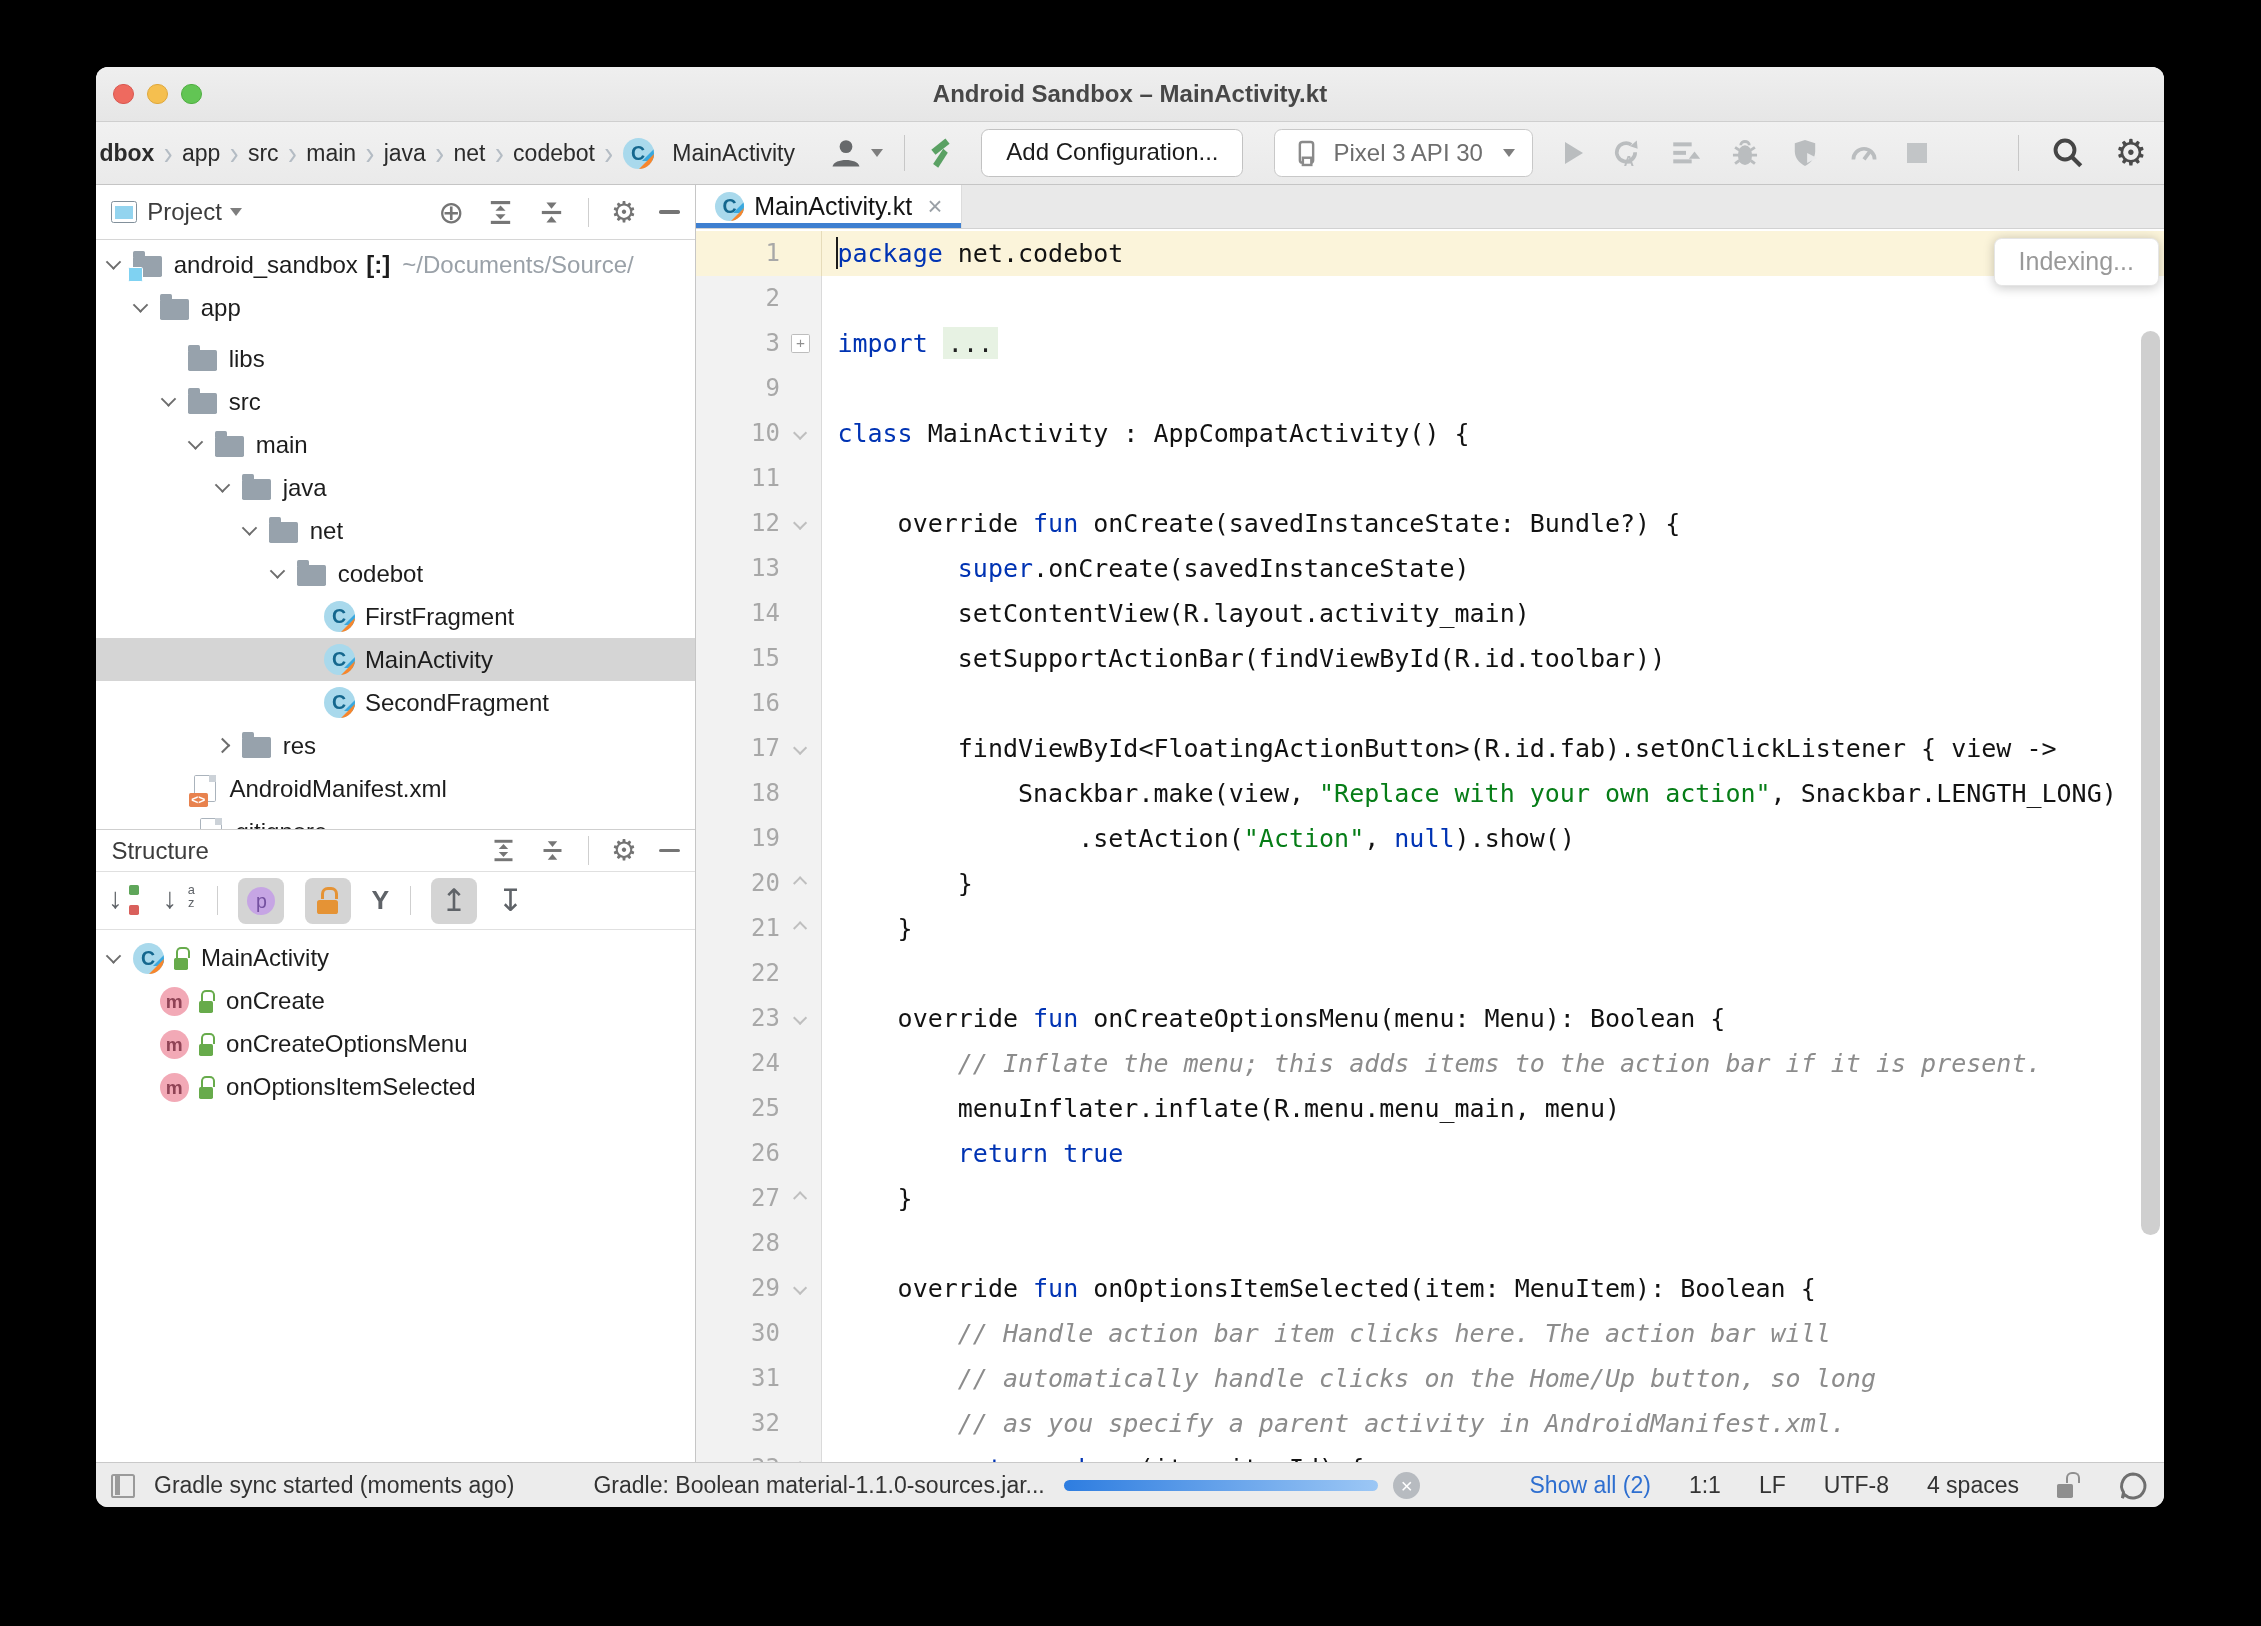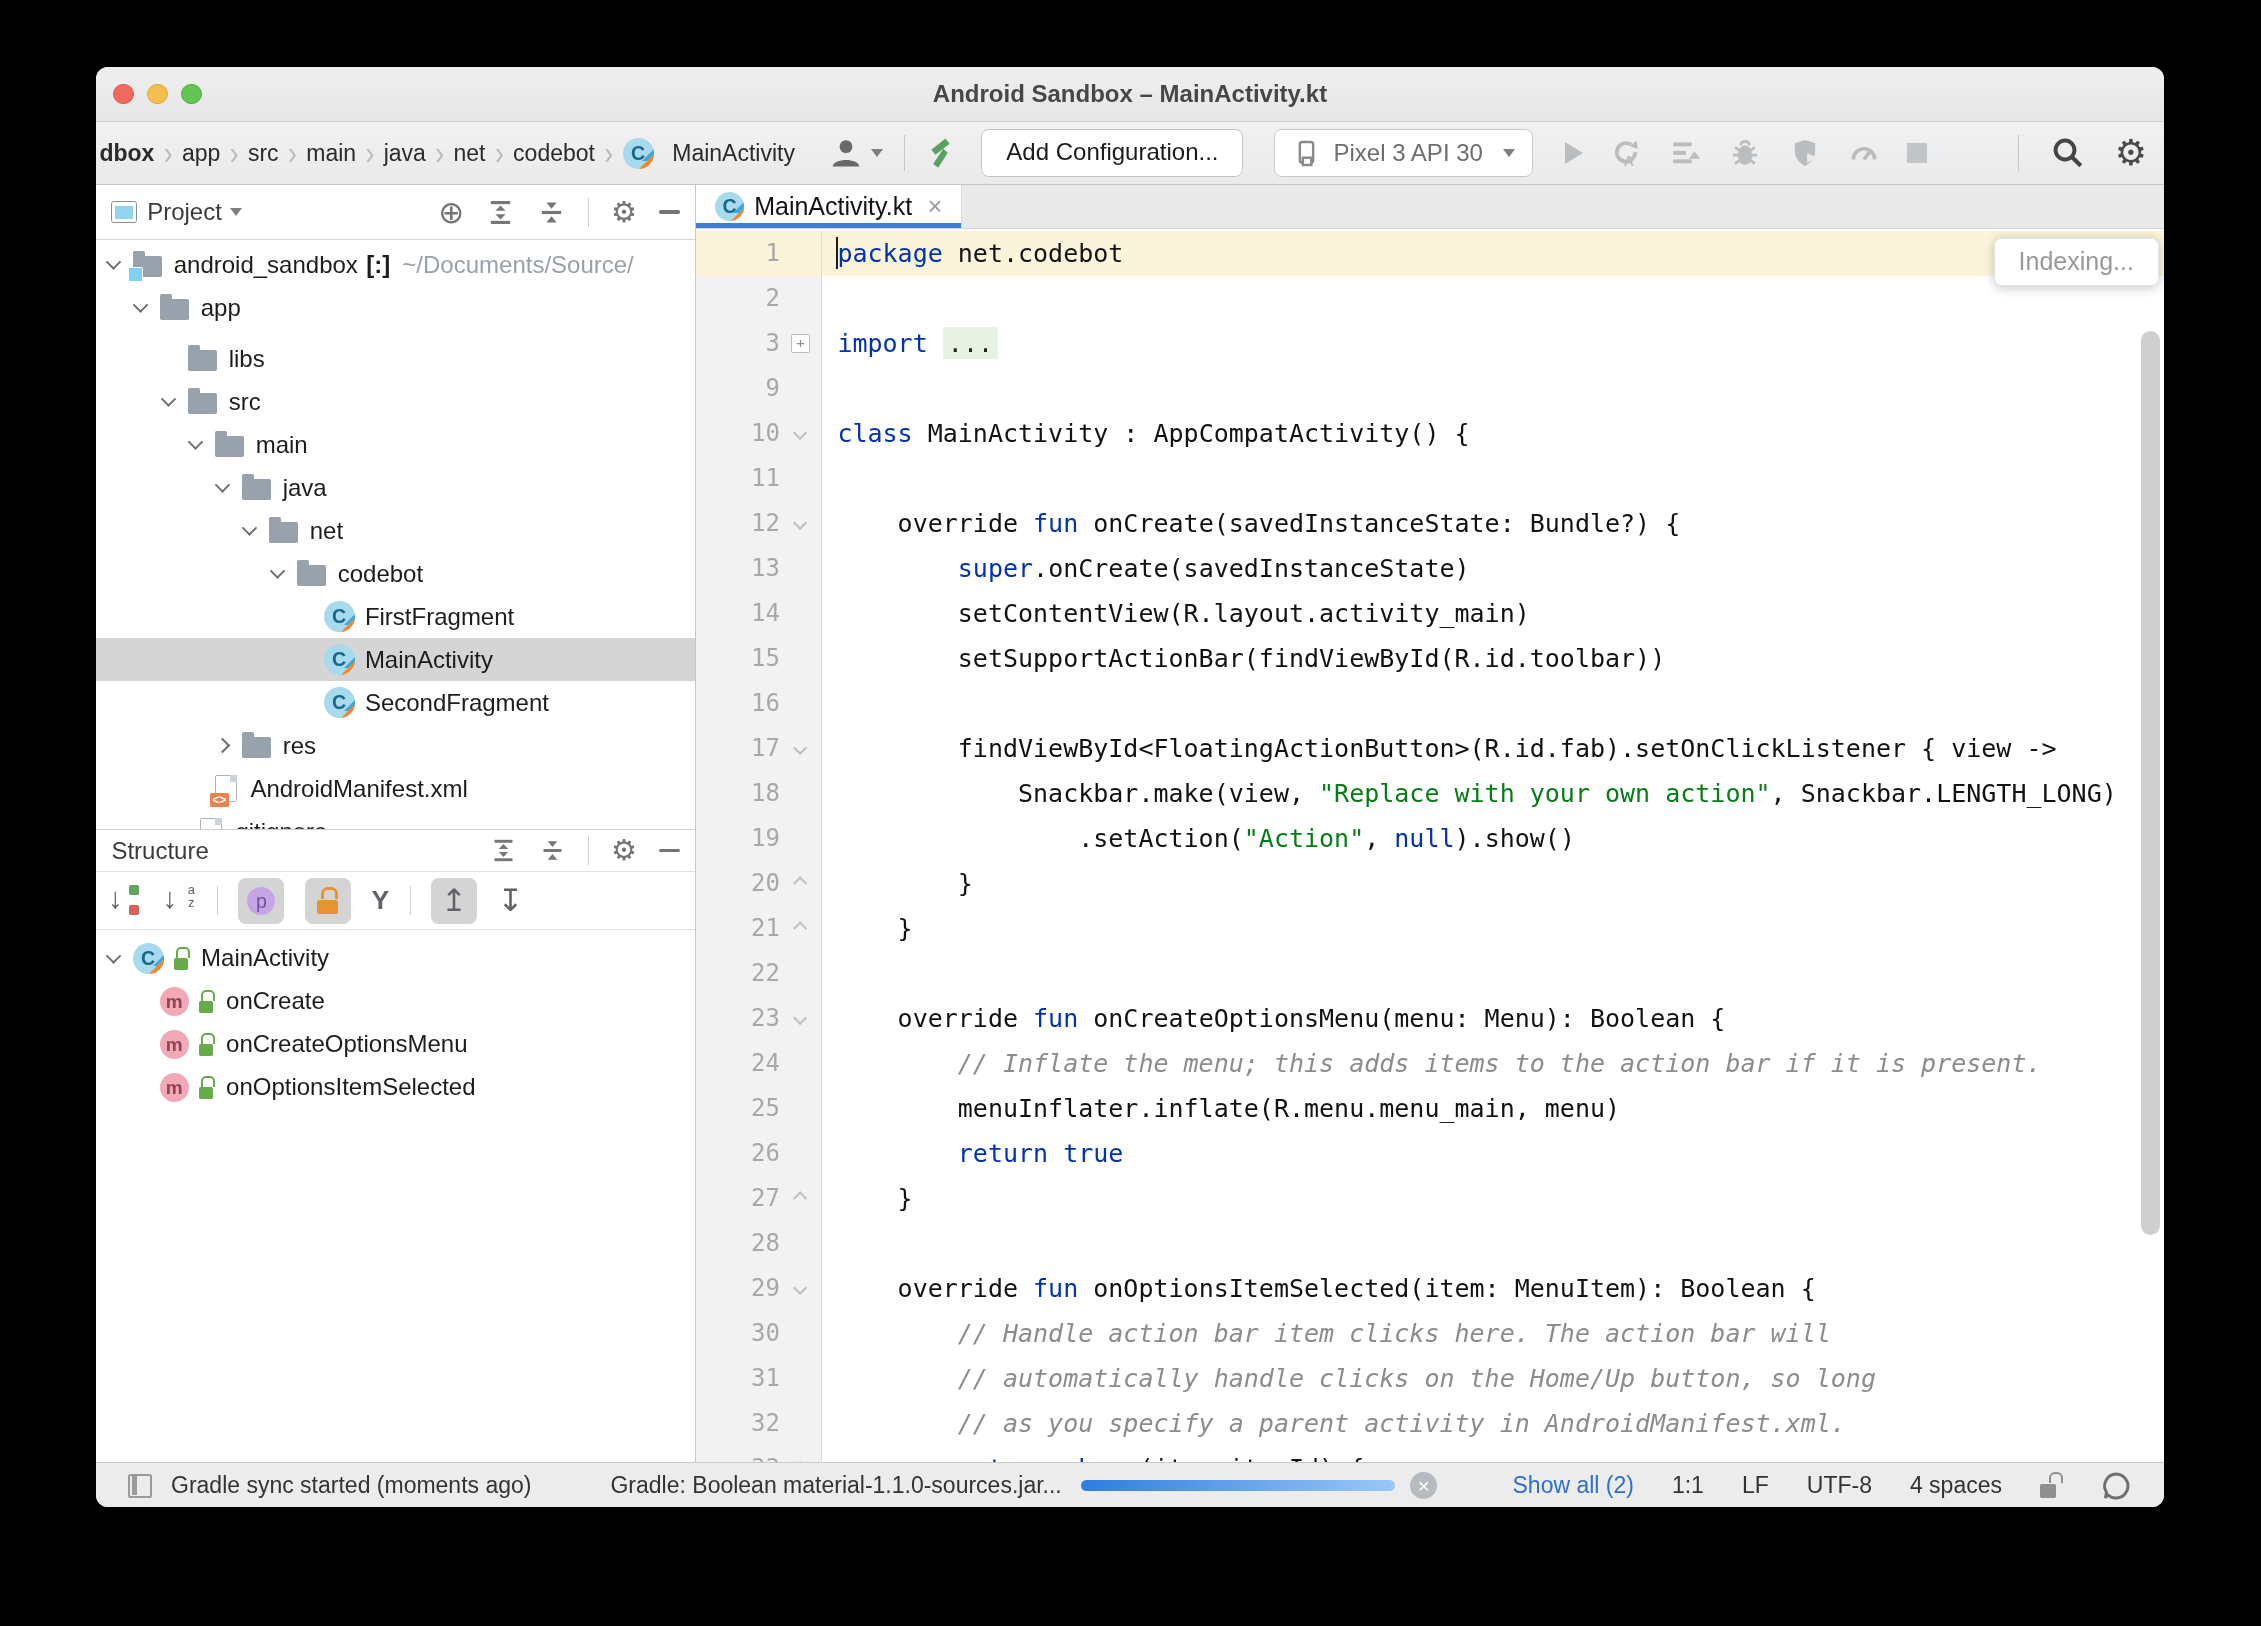--- a/index.html
+++ b/index.html
@@ -137,21 +137,21 @@
   .tk-c { color:#8c8c8c; font-style:italic; }
   .tk-p { color:#121212; }
   .tk-f { background:#e7f2e3; padding:1.7px 5.1px; color:#222; }
 
   .indexing-pill { position:absolute; top:8.5px; right:5.1px; padding:8.5px 24px; background:#fff; border:0.9px solid #e5e5e5;
                    border-radius:7.7px; box-shadow:0 1.7px 10.2px rgba(0,0,0,.22); font-size:25px; color:#999; }
   .scroll-thumb { position:absolute; right:4.3px; top:102px; width:19px; height:904px; background:rgba(130,130,130,.38); border-radius:9.4px; }
 
   
   .statusbar { height:46px; border-top:0.9px solid #c9c9c9; background:#ececec; display:flex; align-items:center;
-               padding:0 32px; font-size:23px; color:#333; }
+               padding:0 15px; font-size:23px; color:#333; }
   .tw-icon { position:relative; width:24px; height:24px; border:2.6px solid #9a9a9a; border-radius:2.6px; margin-right:19px; flex:none; }
   .tw-icon::before { content:""; position:absolute; left:1.7px; top:0.9px; bottom:0.9px; width:5.1px; background:#9a9a9a; }
   .sb-task { display:flex; align-items:center; margin-left:79px; }
   .progress { width:314px; height:11px; border-radius:6px; margin-left:19px;
               background:linear-gradient(90deg,#2e7de0,#9cc7f5); }
   .prog-close { width:27px; height:27px; border-radius:50%; background:#b7bbc0; color:#fff; font-size:20.5px;
                 line-height:27px; text-align:center; margin-left:15.4px; }
   .sb-right { margin-left:auto; display:flex; align-items:center; gap:38px; }
   .link-blue { color:#2e6fd0; }
   .unlock-icon { position:relative; width:22px; height:27px; }
@@ -351,21 +351,21 @@
           <div class="tree-row" style="padding-left: 203px;">
             <span class="chev hidden"></span>
             <span class="kotlin-icon">C</span>
             <span class="tree-label">SecondFragment</span>
           </div>
           <div class="tree-row" style="padding-left: 121px;">
             <span class="chev right"></span>
             <span class="folder-icon"></span>
             <span class="tree-label">res</span>
           </div>
-          <div class="tree-row" style="padding-left: 94px;">
+          <div class="tree-row" style="padding-left: 73px;">
             <span class="chev hidden"></span>
             <span class="page-icon manifest"></span>
             <span class="tree-label">AndroidManifest.xml</span>
           </div>
           <div class="tree-row" style="padding-left: 67px; margin-left: 12px;">
             <span class="chev hidden"></span>
             <span class="page-icon git"></span>
             <span class="tree-label">gitignore</span>
           </div>
         </div>

